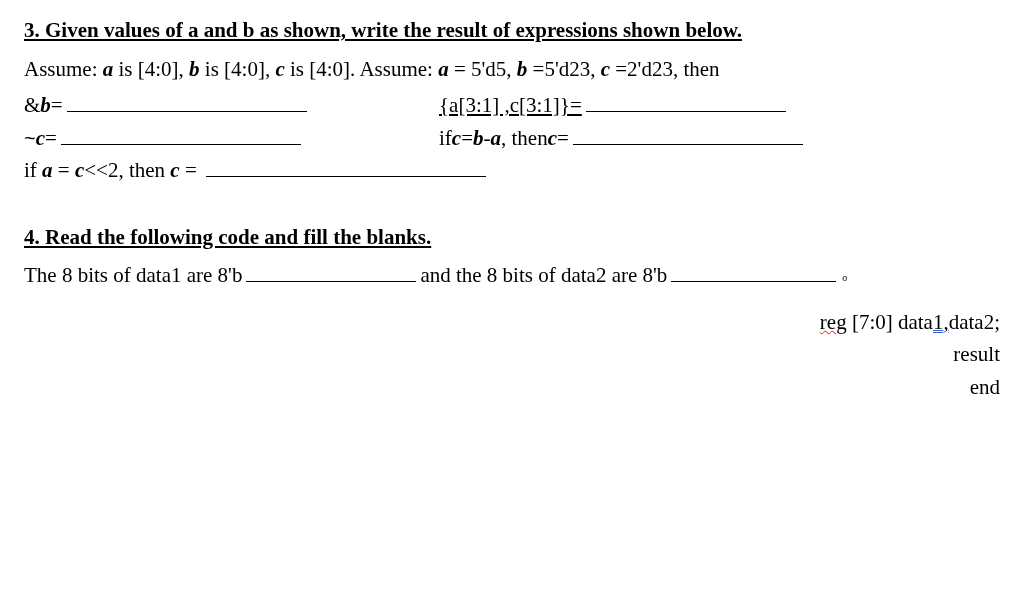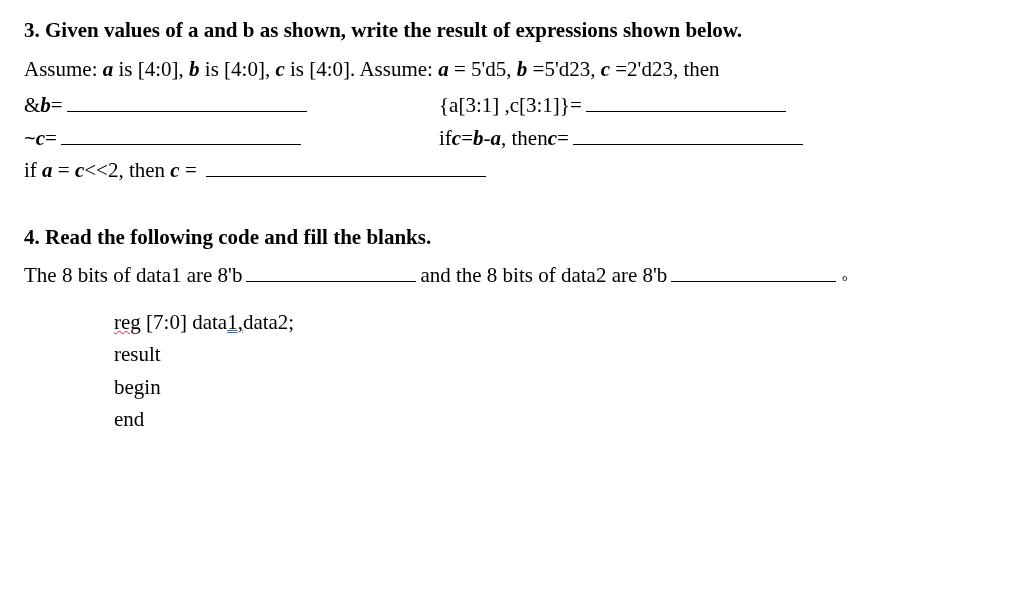--- a/index.html
+++ b/index.html
@@ -11,21 +11,21 @@
       width: 1024px;
       height: 607px;
       background: #fff;
       font-family: "Times New Roman", Times, serif;
       font-size: 21px;
       color: #000;
       padding: 14px 24px;
       line-height: 1.55;
     }
     .bi { font-weight: bold; font-style: italic; }
-    .section-title { font-weight: bold; margin-bottom: 6px; }
+    .section-title { font-weight: bold; margin-bottom: 6px; text-decoration: underline; }
     .para { margin-bottom: 4px; }
     .row2 {
       display: flex;
       align-items: baseline;
     }
     .col-left {
       width: 415px;
       display: flex;
       align-items: baseline;
     }
@@ -41,21 +41,21 @@
       margin: 0 4px;
     }
     .blank-240 { width: 240px; }
     .blank-230 { width: 230px; }
     .blank-170 { width: 170px; }
     .blank-165 { width: 165px; }
     .blank-280 { width: 280px; }
     .blank-200 { width: 200px; }
     .block4 { margin-top: 34px; }
     .codeblock { margin-left: 90px; margin-top: 14px; }
-    .codeline { line-height: 1.55; }
+    .codeline { line-height: 1.55; text-align: right; }
     .ul-red {
       text-decoration: underline;
       text-decoration-style: wavy;
       text-decoration-color: #d22;
       text-decoration-thickness: 1px;
     }
     .ul-blue {
       text-decoration: underline;
       text-decoration-style: double;
       text-decoration-color: #36c;
@@ -82,21 +82,21 @@
 </div>
 
 <div class="row2">
   <div class="col-left">
     <span>&amp;</span>
       <span class="bi">b</span>
       <span>=</span>
     <span class="blank blank-240"></span>
   </div>
   <div class="col-right">
-    <span style="">{a[3:1] ,c[3:1]}=</span>
+    <span style="text-decoration: underline;">{a[3:1] ,c[3:1]}=</span>
     <span class="blank blank-200"></span>
   </div>
 </div>
 
 <div class="row2">
   <div class="col-left">
     <span class="tilde">~ </span>
       <span class="bi">c</span>
       <span> =</span>
     <span class="blank blank-240"></span>
@@ -124,16 +124,15 @@
   <div class="section-title">4. Read the following code and fill the blanks.</div>
   <div class="para">
     <span>The 8 bits of data1 are 8'b</span><span class="blank blank-170"></span><span>and the 8 bits of data2 are 8'b</span><span class="blank blank-165"></span><span class="small-circle">o</span>
   </div>
 
   <div class="codeblock">
     <div class="codeline">
       <span class="ul-red">reg</span><span> [7:0] data</span><span class="ul-blue">1</span><span class="ul-blue">,</span><span>data2;</span>
     </div>
     <div class="codeline">result</div>
-    <div class="codeline">begin</div>
     <div class="codeline">end</div>
   </div>
 </div>
 
 </body></html>

